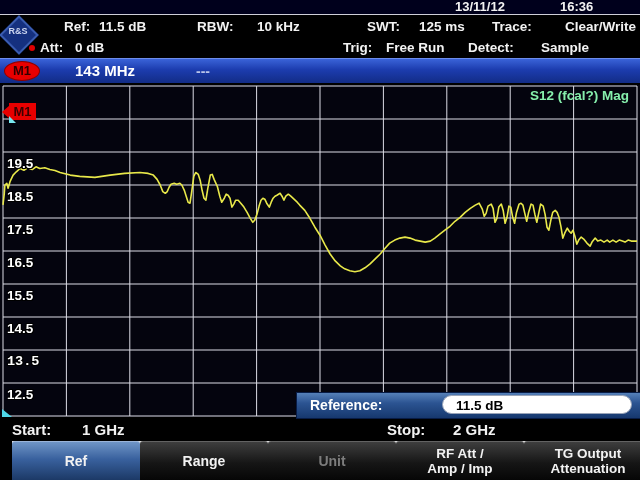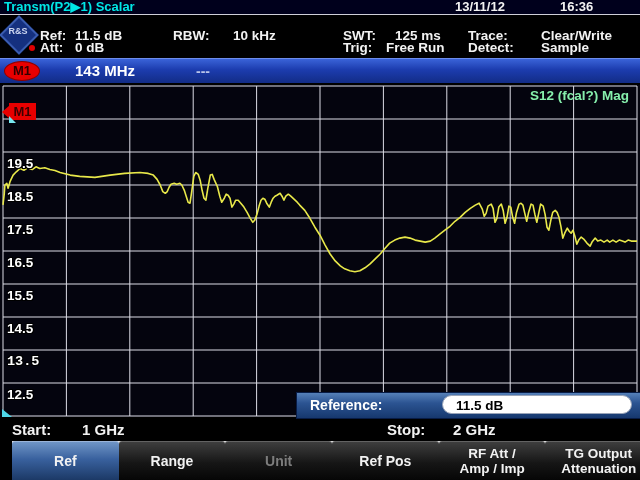--- a/index.html
+++ b/index.html
@@ -7,21 +7,21 @@
           font-family:"Liberation Sans",sans-serif;-webkit-user-select:none;user-select:none;}
   .abs{position:absolute;white-space:nowrap;}
   
   #titlebar{left:0;top:0;width:640px;height:14px;background:#00001c;}
   #title{left:4px;top:0;height:14px;line-height:14px;font-size:13px;font-weight:bold;color:#00e6e6;}
   #date{left:455px;top:0;height:14px;line-height:14px;font-size:13px;font-weight:bold;color:#f2f2f2;}
   #time{left:560px;top:0;height:14px;line-height:14px;font-size:13px;font-weight:bold;color:#f2f2f2;}
   #titlesep{left:0;top:14px;width:640px;height:1px;background:#cfcfd8;}
   
   .hlabel,.hvalue{height:20px;line-height:20px;font-size:13.5px;font-weight:bold;color:#f2f2f2;}
-  .r2{top:26px;} .r3{top:38px;}
+  .r2{top:17px;margin-left:24px;} .r3{top:38px;}
   #reddot{left:29px;top:45px;width:6px;height:6px;border-radius:50%;background:#e00000;}
   
   #logo{left:5px;top:21px;width:24px;height:24px;background:#15307f;transform:rotate(45deg);
         border:2px solid #3a5cb0;}
   #logo-txt{left:3px;top:26px;width:30px;text-align:center;font-size:9px;font-weight:bold;color:#cdd6f0;}
   
   #markerbar{left:0;top:58px;width:640px;height:24px;
      background:linear-gradient(#3a63d8,#1c3cae 45%,#122c86);border-top:1px solid #6d8cec;}
   #m1badge{left:4px;top:2px;width:34px;height:18px;background:#e80000;border-radius:50%;
      border:1px solid #8c0000;color:#320000;font-size:13px;font-weight:bold;text-align:center;line-height:18px;}
@@ -54,21 +54,20 @@
   .skey .l2{font-size:13.5px;line-height:15px;}
   .skey.selected{background:linear-gradient(#6f95c6,#39619e 45%,#1c3966);border-top:1px solid #9ab4d8;}
   .skey.disabled{color:#7d7d7d;}
 </style>
 </head>
 <body>
 
 <div id="screen">
 
   <div class="abs" id="titlebar"></div>
-  <div class="abs" id="title">Transm(P2▶1) Scalar</div>
   <div class="abs" id="date">13/11/12</div>
   <div class="abs" id="time">16:36</div>
   <div class="abs" id="titlesep"></div>
 
   <div class="abs" id="logo"></div>
   <div class="abs" id="logo-txt">R&amp;S</div>
   <div class="abs" id="reddot"></div>
 
   <div class="abs hlabel r2" style="left:40px">Ref:</div>
   <div class="abs hvalue r2" style="left:75px">11.5 dB</div>
@@ -147,23 +146,20 @@
       <div class="skey selected">
         <div>Ref</div>
       </div>
       <div class="skey">
         <div>Range</div>
       </div>
       <div class="skey disabled">
         <div>Unit</div>
       </div>
       <div class="skey">
-        <div>Ref Pos</div>
-      </div>
-      <div class="skey">
         <div class="l2">RF Att /</div>
         <div class="l2">Amp / Imp</div>
       </div>
       <div class="skey">
         <div class="l2">TG Output</div>
         <div class="l2">Attenuation</div>
       </div>
     </div>
 
 </div>

